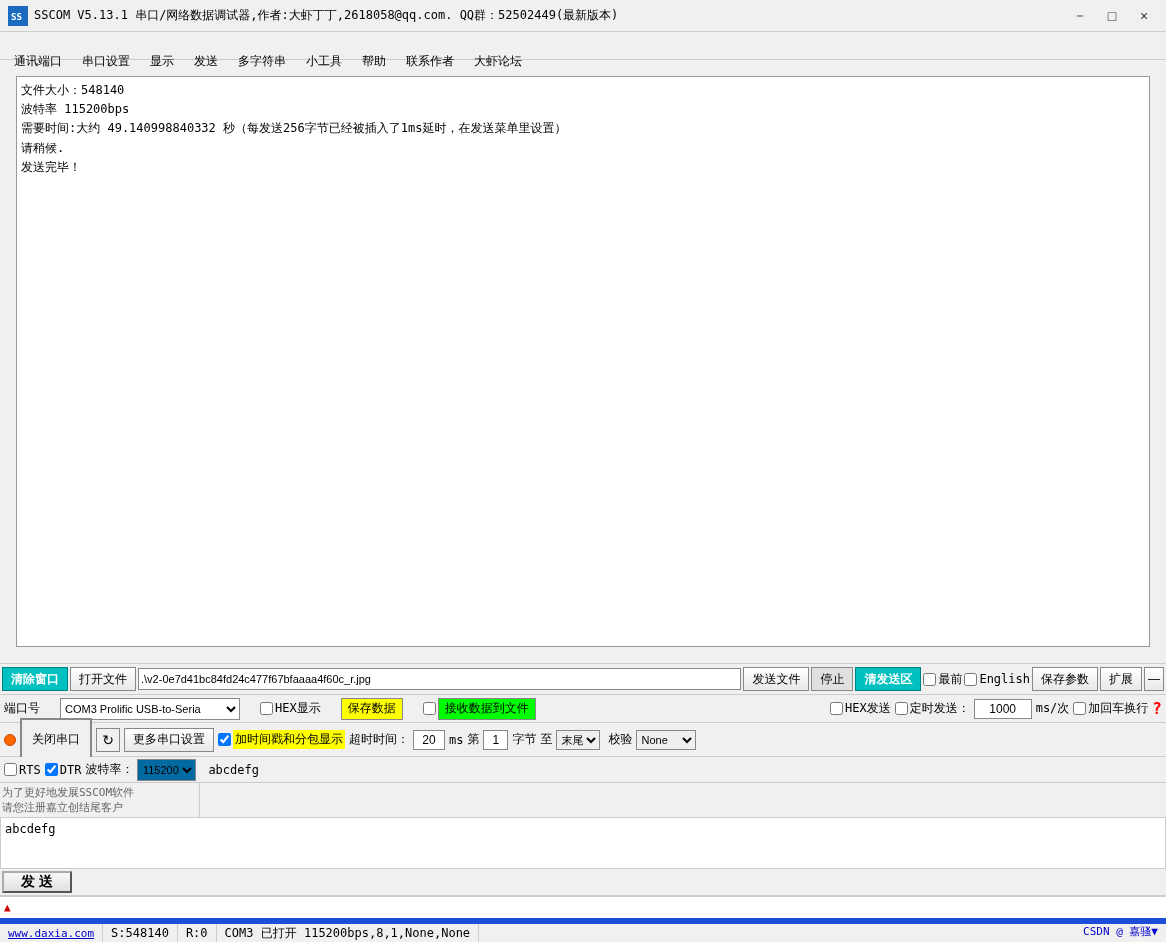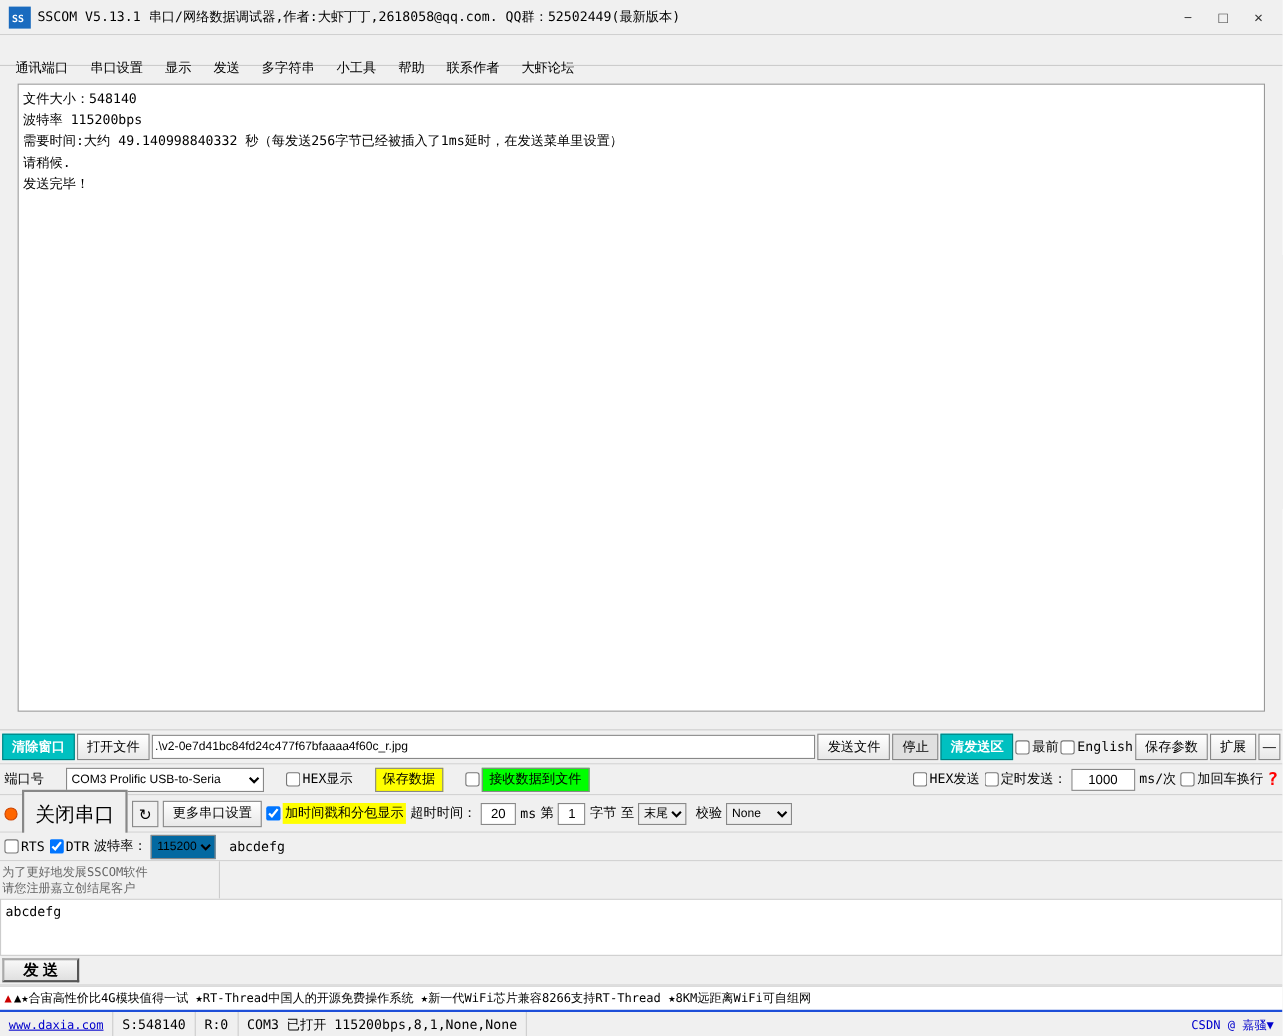--- a/index.html
+++ b/index.html
@@ -242,21 +242,21 @@
       flex-shrink: 0;
       gap: 4px;
       padding: 0 4px;
     }
 
     .btn-close-port {
       background: #f0f0f0;
       border: 2px solid #888;
       height: 44px;
       padding: 0 10px;
-      font-size: 18px;
+      font-size: 12px;
       cursor: pointer;
       display: flex;
       align-items: center;
       gap: 4px;
     }
 
     .status-circle {
       width: 12px;
       height: 12px;
       border-radius: 50%;
@@ -359,22 +359,21 @@
       flex-shrink: 0;
     }
 
     .promo-star { color: #cc0000; font-weight: bold; }
 
     
     #status-bar {
       background: #f0f0f0;
       height: 24px;
       display: flex;
-      align-items: center;
-      border-top: 2px solid #1d4ed8;
+      border-top: 6px solid #1d4ed8;
       flex-shrink: 0;
       font-size: 12px;
     }
     .status-item {
       padding: 0 8px;
       border-right: 1px solid #ccc;
       height: 100%;
       display: flex;
       align-items: center;
       white-space: nowrap;
@@ -592,21 +591,20 @@
     <div style="display:flex; flex-direction:column; width:200px; padding:2px; background:#f0f0f0; border-right:1px solid #ccc; justify-content:center;">
       <span class="send-note">为了更好地发展SSCOM软件</span>
       <span class="send-note">请您注册嘉立创结尾客户</span>
     </div>
     <textarea id="send-input-area" class="send-input-area" rows="3" style="flex: 1 1 0%; min-height: 50px; max-height: 80px; font-family: monospace; font-size: 12px; padding: 4px; border: 1px solid rgb(204, 204, 204); resize: none; background: white;">abcdefg</textarea>
     <button class="btn-send-main" style="width:70px; background:linear-gradient(to bottom,#f8f8f8,#e0e0e0); border:2px outset #aaa; font-size:14px; font-weight:bold; cursor:pointer; margin:2px;">发 送</button>
   </div>
 
   <div id="promo-bar">
     <span class="promo-star">▲</span>
-    <span style="margin-left:2px;">▲★合宙高性价比4G模块值得一试 ★RT-Thread中国人的开源免费操作系统 ★新一代WiFi芯片兼容8266支持RT-Thread ★8KM远距离WiFi可自组网</span>
   </div>
 
   <div id="status-bar">
     <span class="status-item">
       <span class="www-link">www.daxia.com</span>
     </span>
     <span class="status-item">S:548140</span>
     <span class="status-item">R:0</span>
     <span class="status-item">COM3 已打开  115200bps,8,1,None,None</span>
     <span class="status-right">CSDN @ 嘉骚▼</span>

